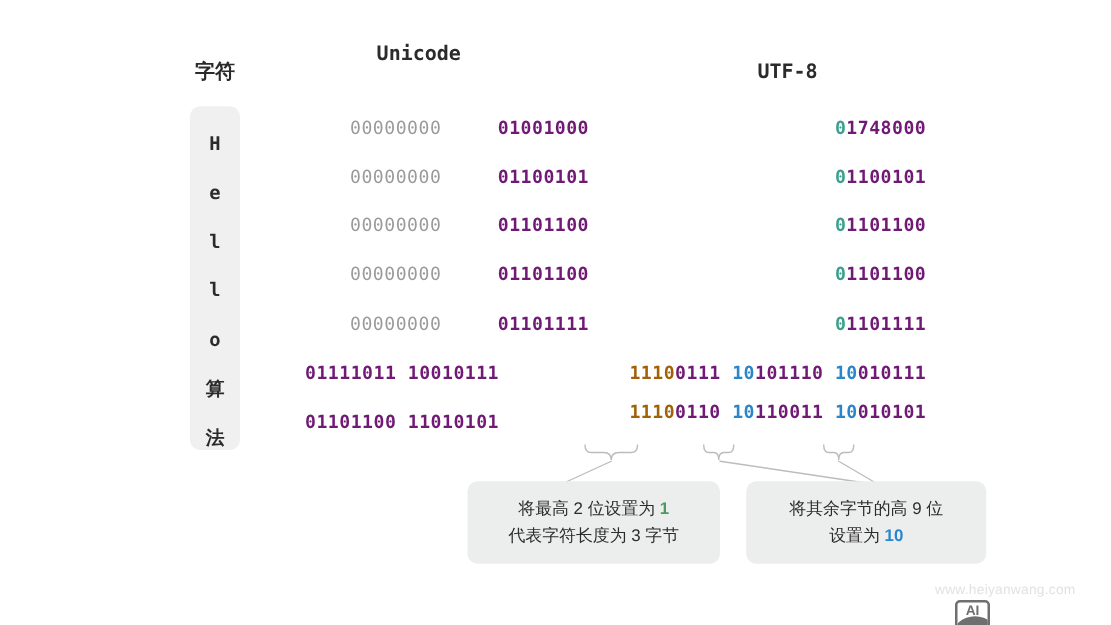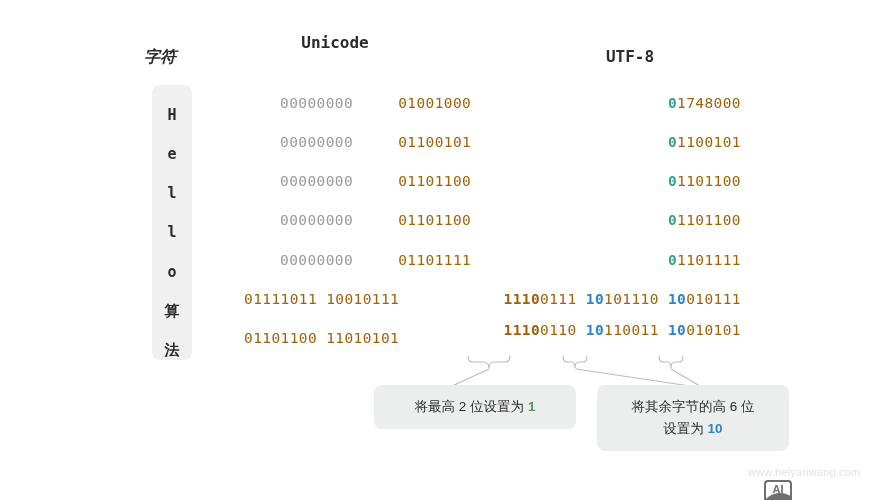--- a/index.html
+++ b/index.html
@@ -17,21 +17,21 @@
 
   
   .hdr {
     position: absolute;
     font-weight: bold;
     font-size: 16px;
     color: #2b2b2b;
     white-space: nowrap;
   }
   .hdr.mono { font-family: "DejaVu Sans Mono", "Liberation Mono", monospace; }
-  #hdr-char    { left: 140px; top: 47px; width: 40px; text-align: center; font-style: italic; }
+  #hdr-char    { left: 152px; top: 47px; width: 40px; text-align: center; }
   #hdr-unicode { left: 240px; top: 33px; width: 190px; text-align: center; }
   #hdr-utf8    { left: 515px; top: 47px; width: 230px; text-align: center; }
 
   
   #char-col {
     position: absolute;
     left: 152px;
     top: 85px;
     width: 40px;
     height: 275px;
@@ -57,21 +57,21 @@
     font-family: "DejaVu Sans Mono", "Liberation Mono", monospace;
     font-size: 14.5px;
     letter-spacing: 0.4px;
     white-space: pre;
     color: #333333;
   }
   .uni { left: 244px; width: 200px; text-align: left; }
   .utf { right: 148px; text-align: right; }
 
   .g-dim   { color: #9a9a9a; margin-left: 36px; }
-  .g-dark  { color: #a16207; }
+  .g-dark  { color: #701a75; font-weight: bold; }
   .g-teal  { color: #3ba08c; font-weight: bold; }
   .g-green { color: #a16207; font-weight: bold; }
   .g-blue  { color: #2a86c8; font-weight: bold; }
 
   
   .callout {
     position: absolute;
     background: #eceded;
     border-radius: 8px;
     color: #2b2b2b;
@@ -192,23 +192,24 @@
       <path d="M 489 369 L 452 386"></path>
 
       <path d="M 576 369 L 690 386"></path>
 
       <path d="M 671 369 L 700 386"></path>
     </g>
   </svg>
 
   <div class="callout" id="callout-a">
       <span class="ln"><span>将最高 2 位设置为 </span><span class="em-green">1</span></span>
+      <span class="ln"><span>代表字符长度为 3 字节</span></span>
     </div>
   <div class="callout" id="callout-b">
-      <span class="ln"><span>将其余字节的高 6 位</span></span>
+      <span class="ln"><span>将其余字节的高 9 位</span></span>
       <span class="ln"><span>设置为 </span><span class="em-blue">10</span></span>
     </div>
 
   <div id="wm-url">www.heiyanwang.com</div>
   <div id="watermark">
     <div id="wm-badge">
       <div class="ai">AI</div>
       <div class="hill"></div>
       <div class="hill2"></div>
     </div>

